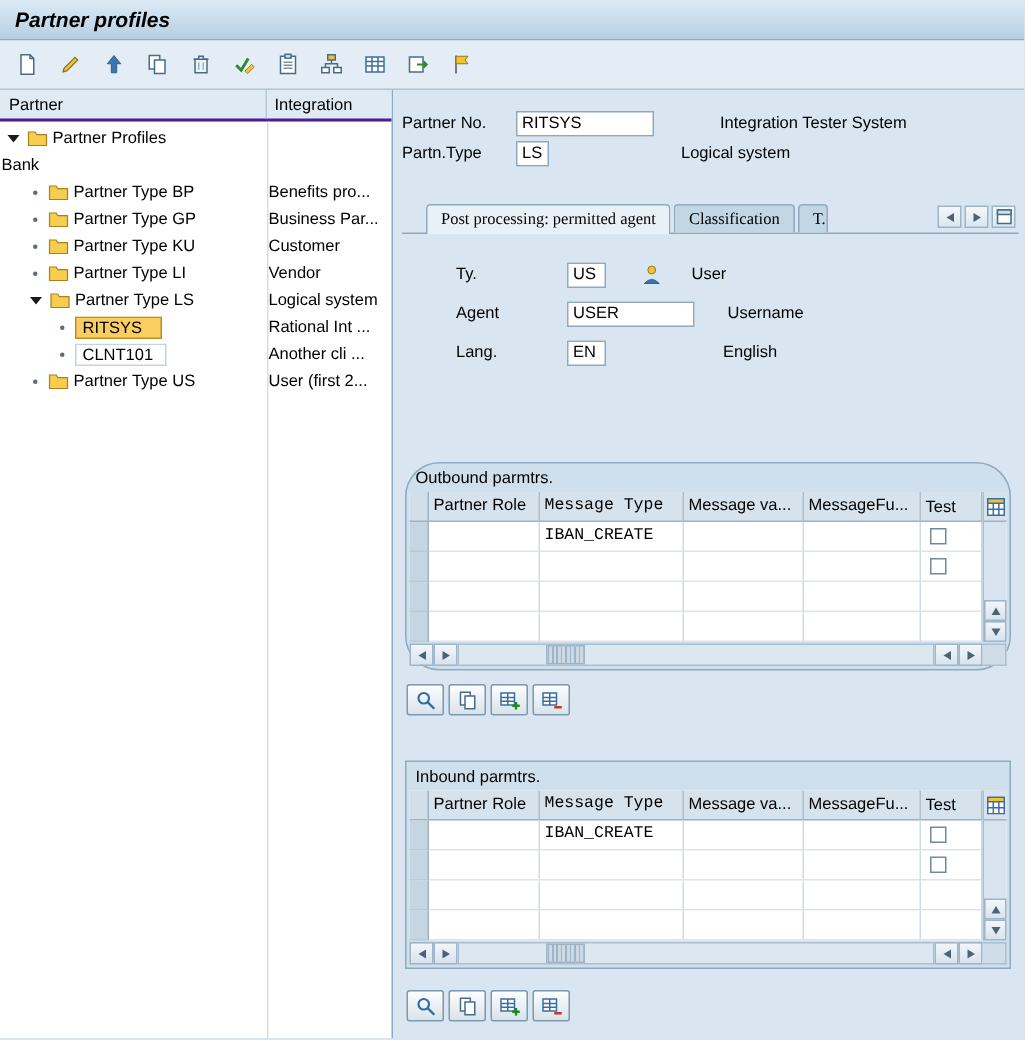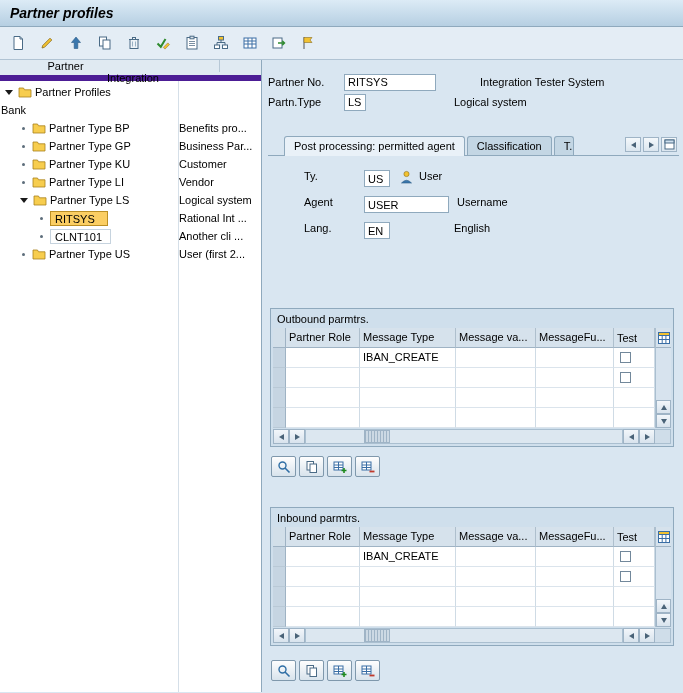--- a/index.html
+++ b/index.html
@@ -9,21 +9,21 @@
   .titlebar { height:27px; background:linear-gradient(#dcebf6,#b6cfe2); border-bottom:1px solid #8fa9bd;
               display:flex; align-items:center; padding-left:10px; font-size:14px; font-weight:bold; font-style:italic; }
 
   .toolbar { height:33px; background:#e4edf5; border-bottom:1px solid #b0c3d3; display:flex; align-items:center; padding-left:6px; gap:5px; }
   .tbtn { width:24px; height:24px; display:flex; align-items:center; justify-content:center; }
 
   .main { display:flex; height:632px; }
 
   
   .tree-pane { width:262px; background:#fff; border-right:1px solid #8fa9bd; display:flex; flex-direction:column; }
-  .tree-header { height:21px; display:flex; background:#e0eaf2; border-bottom:6px solid #4c1d95; align-items:center;flex-direction:column; }
+  .tree-header { height:21px; display:flex; background:#e0eaf2; border-bottom:2px solid #4c1d95; align-items:center; }
   .tree-header .col1 { width:178px; height:100%; display:flex; align-items:center; padding-left:6px; border-right:1px solid #b7c8d6; }
   .tree-header .col2 { flex:1; padding-left:5px; }
   .tree-body { flex:1; position:relative; padding-top:2px; }
   .tree-body::after { content:""; position:absolute; left:178px; top:0; bottom:0; width:1px; background:#d5dfe8; }
   .trow-tree { height:18px; display:flex; align-items:center; }
   .tname { width:178px; display:flex; align-items:center; gap:3px; overflow:hidden; white-space:nowrap; }
   .tdesc { flex:1; padding-left:1px; overflow:hidden; white-space:nowrap; }
   .lvl0 { padding-left:5px; } .lvl1 { padding-left:20px; } .lvl2 { padding-left:38px; }
   .bullet { width:3px; height:3px; background:#5d6d7b; border-radius:50%; flex:none; margin:0 4px 0 2px; }
   .tree-arrow { width:0; height:0; border-left:4px solid transparent; border-right:4px solid transparent; border-top:5px solid #1a1a1a; margin-right:2px; flex:none; }
@@ -33,47 +33,47 @@
   
   .detail-pane { flex:1; background:#d9e6f1; padding:0 4px 0 6px; overflow:hidden; }
   .hdr-fields { padding-top:12px; }
   .field-row { display:flex; align-items:center; height:20px; }
   .flabel { width:76px; }
   input.fld { height:17px; border:1px solid #8fa9bd; background:#fff; font:11px "Liberation Sans", sans-serif; padding:0 3px; }
   .fld-ritsys { width:92px; background:#eef4f9; }
   .fld-ls { width:22px; background:#cfdeea; }
   .desc-a { margin-left:44px; } .desc-b { margin-left:88px; }
 
-  .tabstrip { margin-top:20px; display:flex; align-items:flex-end; height:24px; border-bottom:1px solid #8fa9bd; padding-left:16px; }
+  .tabstrip { margin-top:20px; display:flex; align-items:flex-end; height:24px; border-bottom:1px solid #8fa9bd; padding-left:16px;font-family:Liberation Serif, serif; }
   .tab { padding:3px 9px; border:1px solid #8fa9bd; border-bottom:none; margin-right:2px; background:#c3d6e4; border-radius:3px 3px 0 0; white-space:nowrap; }
   .tab.active { background:#e9f1f8; position:relative; top:1px; padding-bottom:4px; }
   .tab.trunc { width:20px; overflow:hidden; padding-right:0; }
   .tab-controls { margin-left:auto; display:flex; gap:2px; align-items:center; margin-bottom:3px; padding-right:2px; }
   .tcbtn { width:16px; height:15px; border:1px solid #9fb4c6; background:linear-gradient(#f4f8fb,#dbe6ef); display:flex; align-items:center; justify-content:center; }
 
   .tabpanel { padding:14px 0 0 36px; }
-  .tp-row { display:flex; height:26px; }
+  .tp-row { display:flex; align-items:center; height:26px;gap:14px; }
   .tp-label { width:60px; }
   .fld-us { width:26px; } .fld-user { width:85px; } .fld-en { width:26px; }
   .tp-desc-user { margin-left:6px; } .tp-desc-agent { margin-left:8px; } .tp-desc-lang { margin-left:64px; }
   .person { margin-left:10px; flex:none; }
 
   
   .section { width:404px; border:1px solid #8fa9bd; background:#cfdfec; margin-left:2px; padding:2px; }
-  .sec-out { margin-top:60px; } .sec-in { margin-top:30px; }
+  .sec-out { margin-top:60px;border-radius:23px; } .sec-in { margin-top:30px; }
   .section-title { height:17px; line-height:17px; padding-left:4px; }
   .tablewrap { display:flex; background:#ffffff; }
   .selcol { width:13px; display:flex; flex-direction:column; }
   .selcell { height:20px; background:#c6d5e2; border-right:1px solid #9fb3c4; border-bottom:1px solid #b9c9d6; }
   .selcell.h { background:#d2dfe9; border-bottom:1px solid #9fb3c4; }
   .tbl { display:flex; flex-direction:column; flex:1; }
   .trow { display:flex; height:20px; }
   .tcell { border-right:1px solid #cfdbe5; border-bottom:1px solid #dbe4ec; padding:3px 3px 0; overflow:hidden; white-space:nowrap; height:20px; }
   .thead .tcell { background:#d6e2ec; border-right:1px solid #aebfcd; border-bottom:1px solid #9fb3c4; }
-  .c1 { width:74px; } .c2 { width:96px; } .c3 { width:80px; } .c4 { width:78px; }
+  .c1 { width:74px; } .c2 { width:96px;font-family:Liberation Mono, monospace; } .c3 { width:80px; } .c4 { width:78px; }
   .c5 { flex:1; display:flex; align-items:center; padding-top:0; }
   .checkbox { width:11px; height:11px; border:1px solid #72889b; background:#fff; display:inline-block; margin-left:3px; }
   .vrail { width:16px; display:flex; flex-direction:column; background:#d7e3ee; border-left:1px solid #aabfd0; }
   .vrail-head { height:20px; background:#d6e2ec; border-bottom:1px solid #9fb3c4; display:flex; align-items:center; justify-content:center; }
   .vtrack { flex:1; }
   .sbtn { width:100%; height:14px; background:linear-gradient(#f2f6fa,#d8e3ed); border:1px solid #9fb4c6; display:flex; align-items:center; justify-content:center; }
   .hscroll { display:flex; height:15px; margin-top:1px; }
   .hbtn { width:16px; height:15px; background:linear-gradient(#f2f6fa,#d8e3ed); border:1px solid #9fb4c6; display:flex; align-items:center; justify-content:center; flex:none; }
   .htrack { flex:1; background:#dce7f0; border:1px solid #aabfd0; position:relative; }
   .hgrip { position:absolute; left:58px; top:0; bottom:0; width:26px; border:1px solid #9fb4c6;

